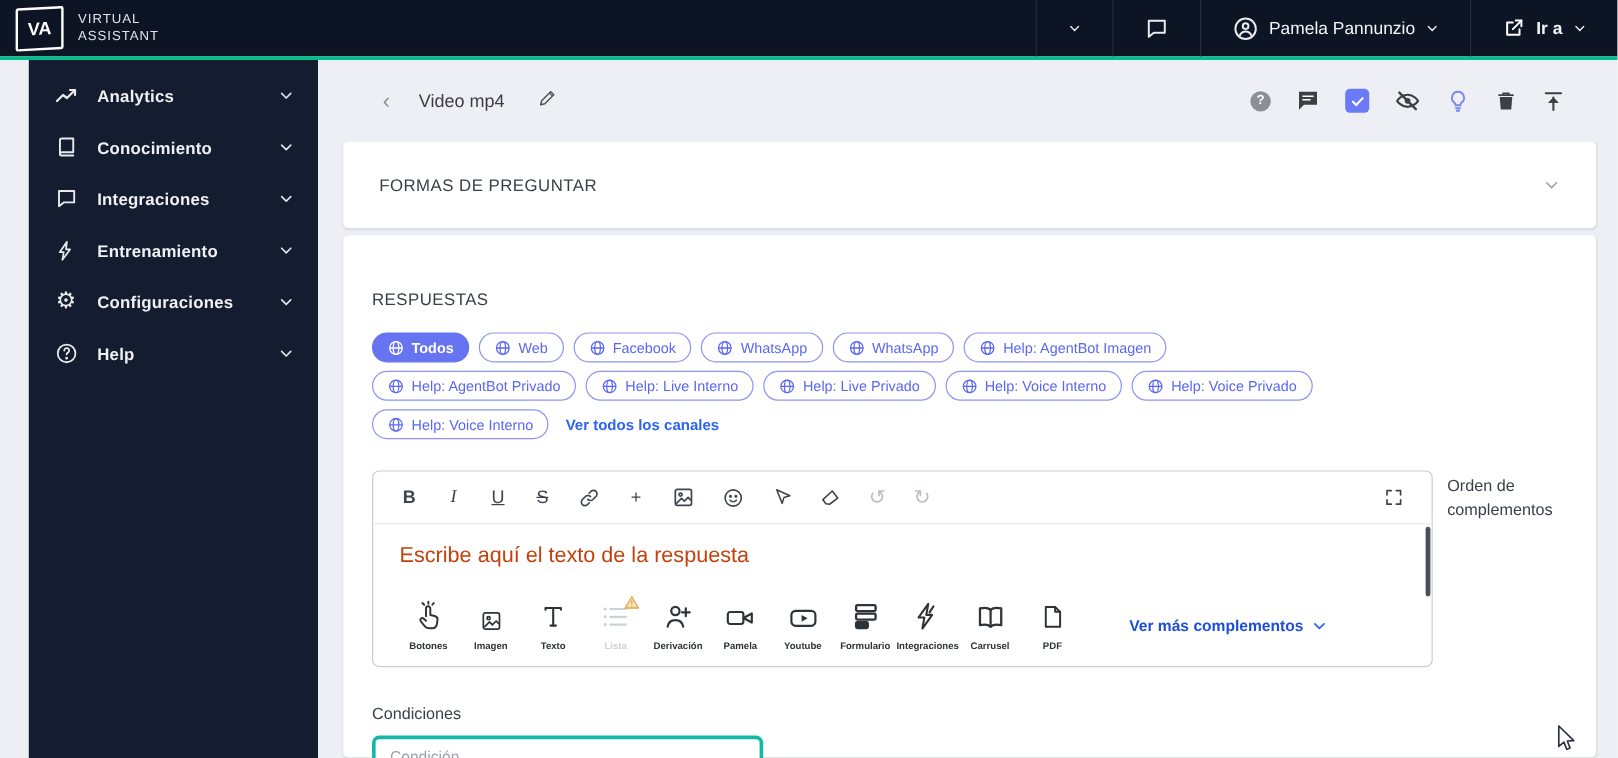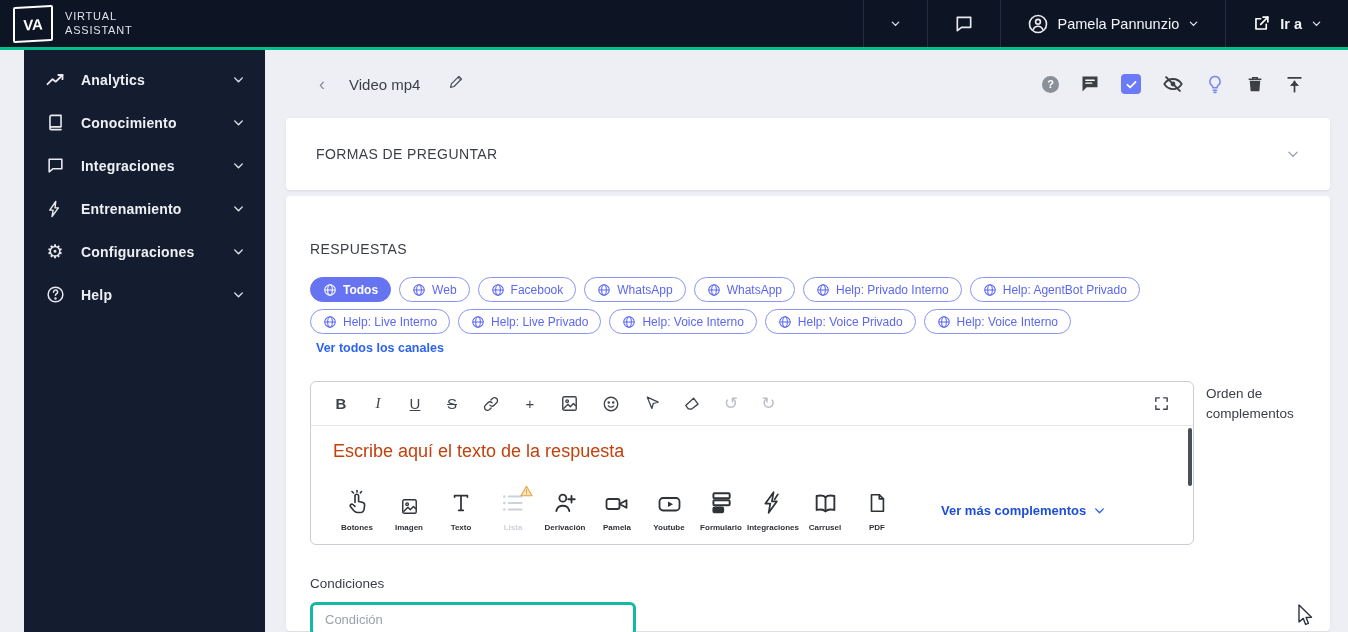--- a/index.html
+++ b/index.html
@@ -340,21 +340,21 @@
             <span>WhatsApp</span>
           </div>
           <div class="chip">
             <span style="display:flex">
               <svg width="14" height="14" viewBox="0 0 24 24" fill="none" stroke="currentColor" stroke-linecap="round" stroke-linejoin="round" stroke-width="1.8">
                 <circle cx="12" cy="12" r="9"></circle>
                 <ellipse cx="12" cy="12" rx="4" ry="9"></ellipse>
                 <path d="M3.5 12h17"></path>
               </svg>
             </span>
-            <span>Help: Privado Interno</span>
+            <span>Help: AgentBot Imagen</span>
           </div>
           <div class="chip">
             <span style="display:flex">
               <svg width="14" height="14" viewBox="0 0 24 24" fill="none" stroke="currentColor" stroke-linecap="round" stroke-linejoin="round" stroke-width="1.8">
                 <circle cx="12" cy="12" r="9"></circle>
                 <ellipse cx="12" cy="12" rx="4" ry="9"></ellipse>
                 <path d="M3.5 12h17"></path>
               </svg>
             </span>
             <span>Help: AgentBot Privado</span>

